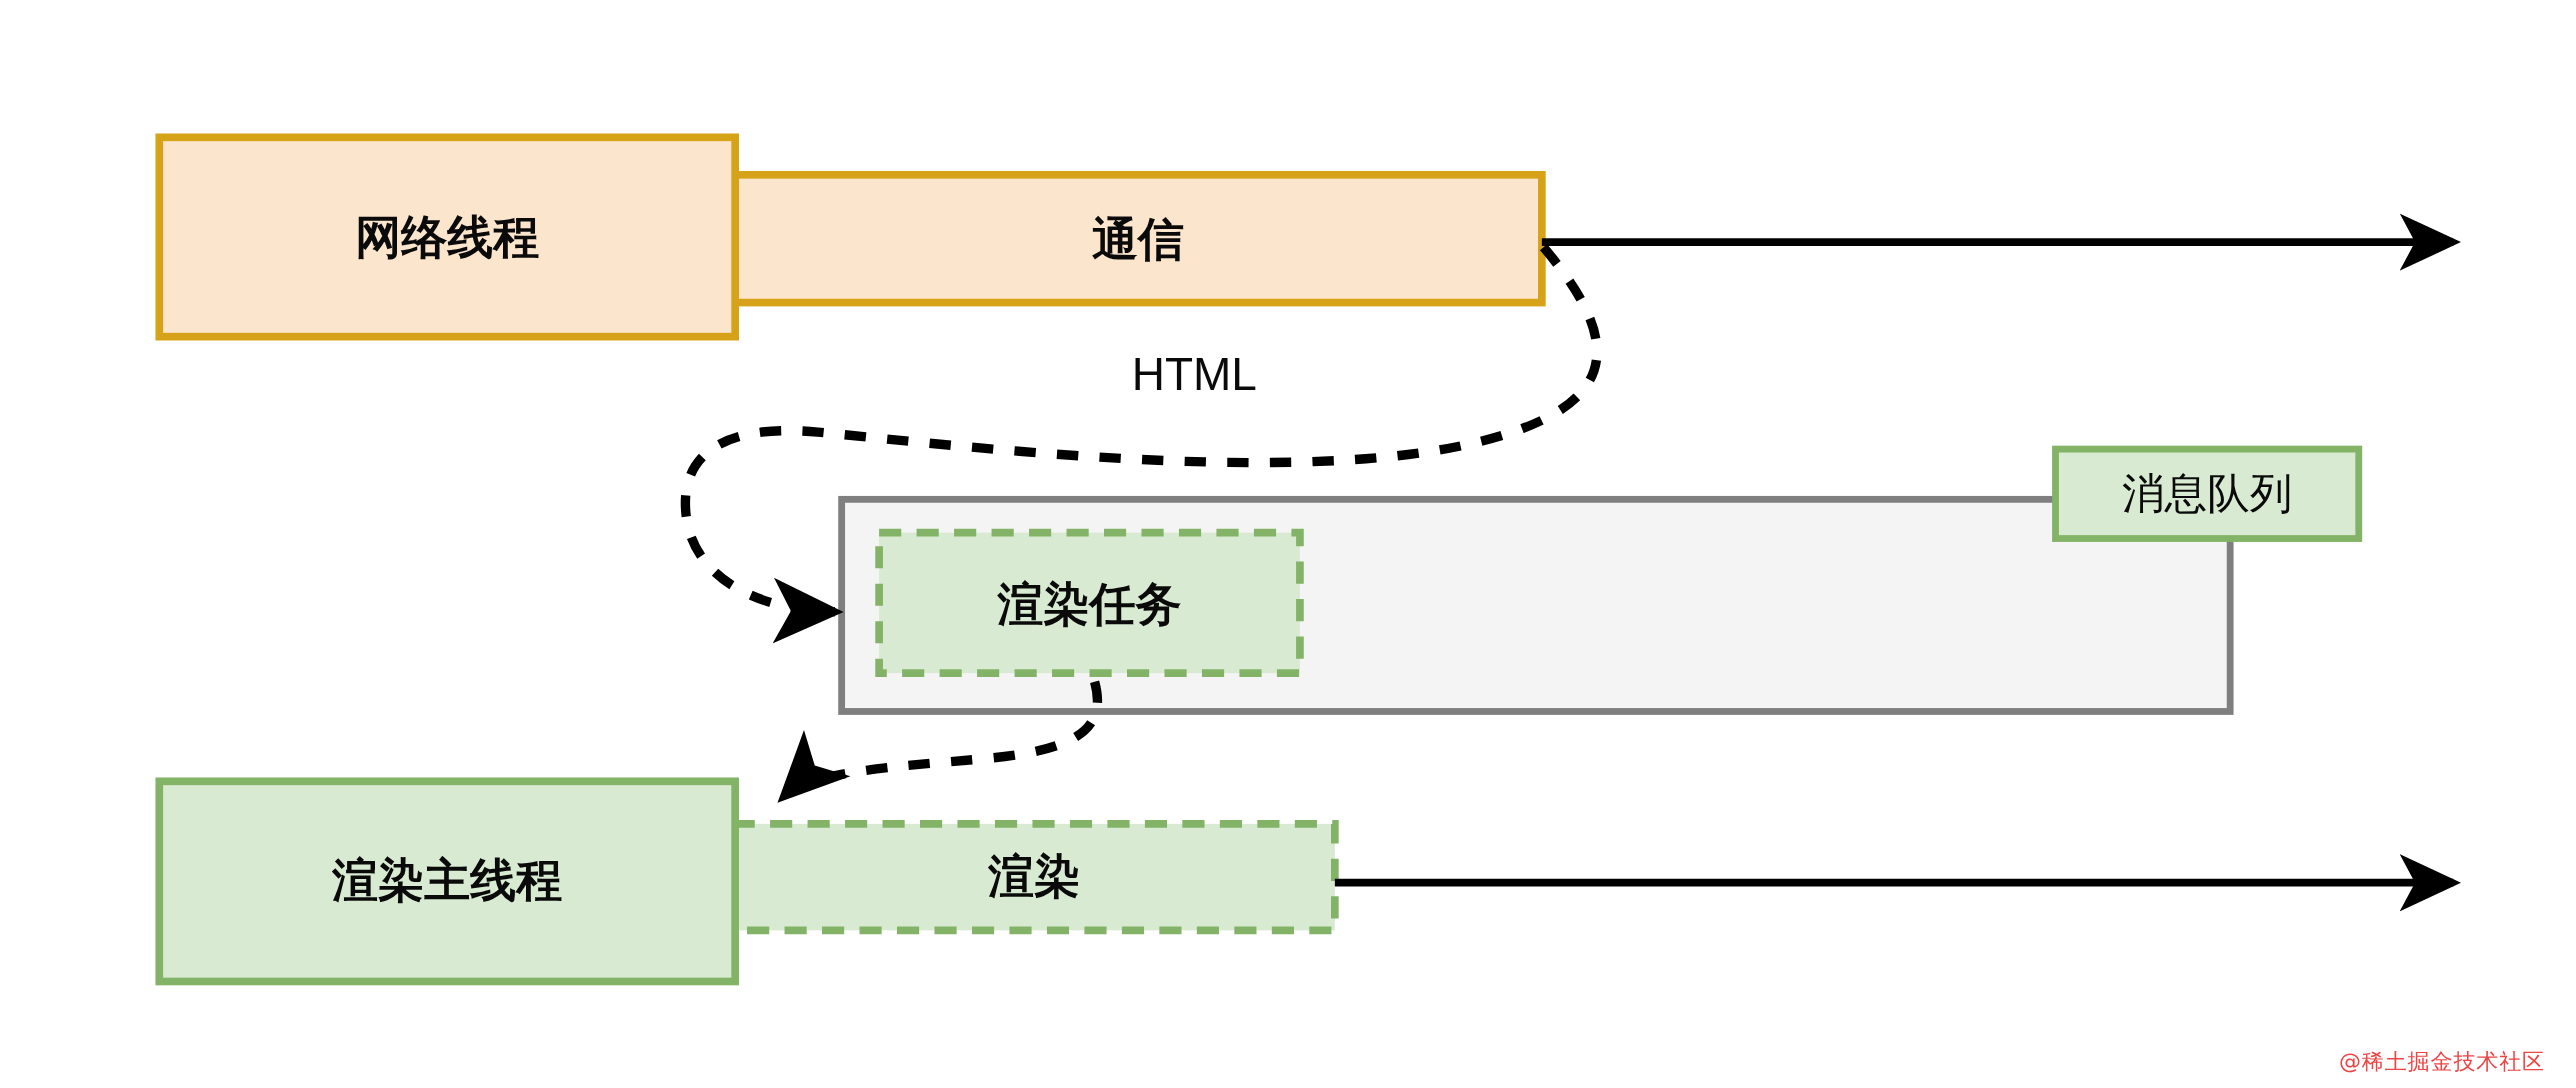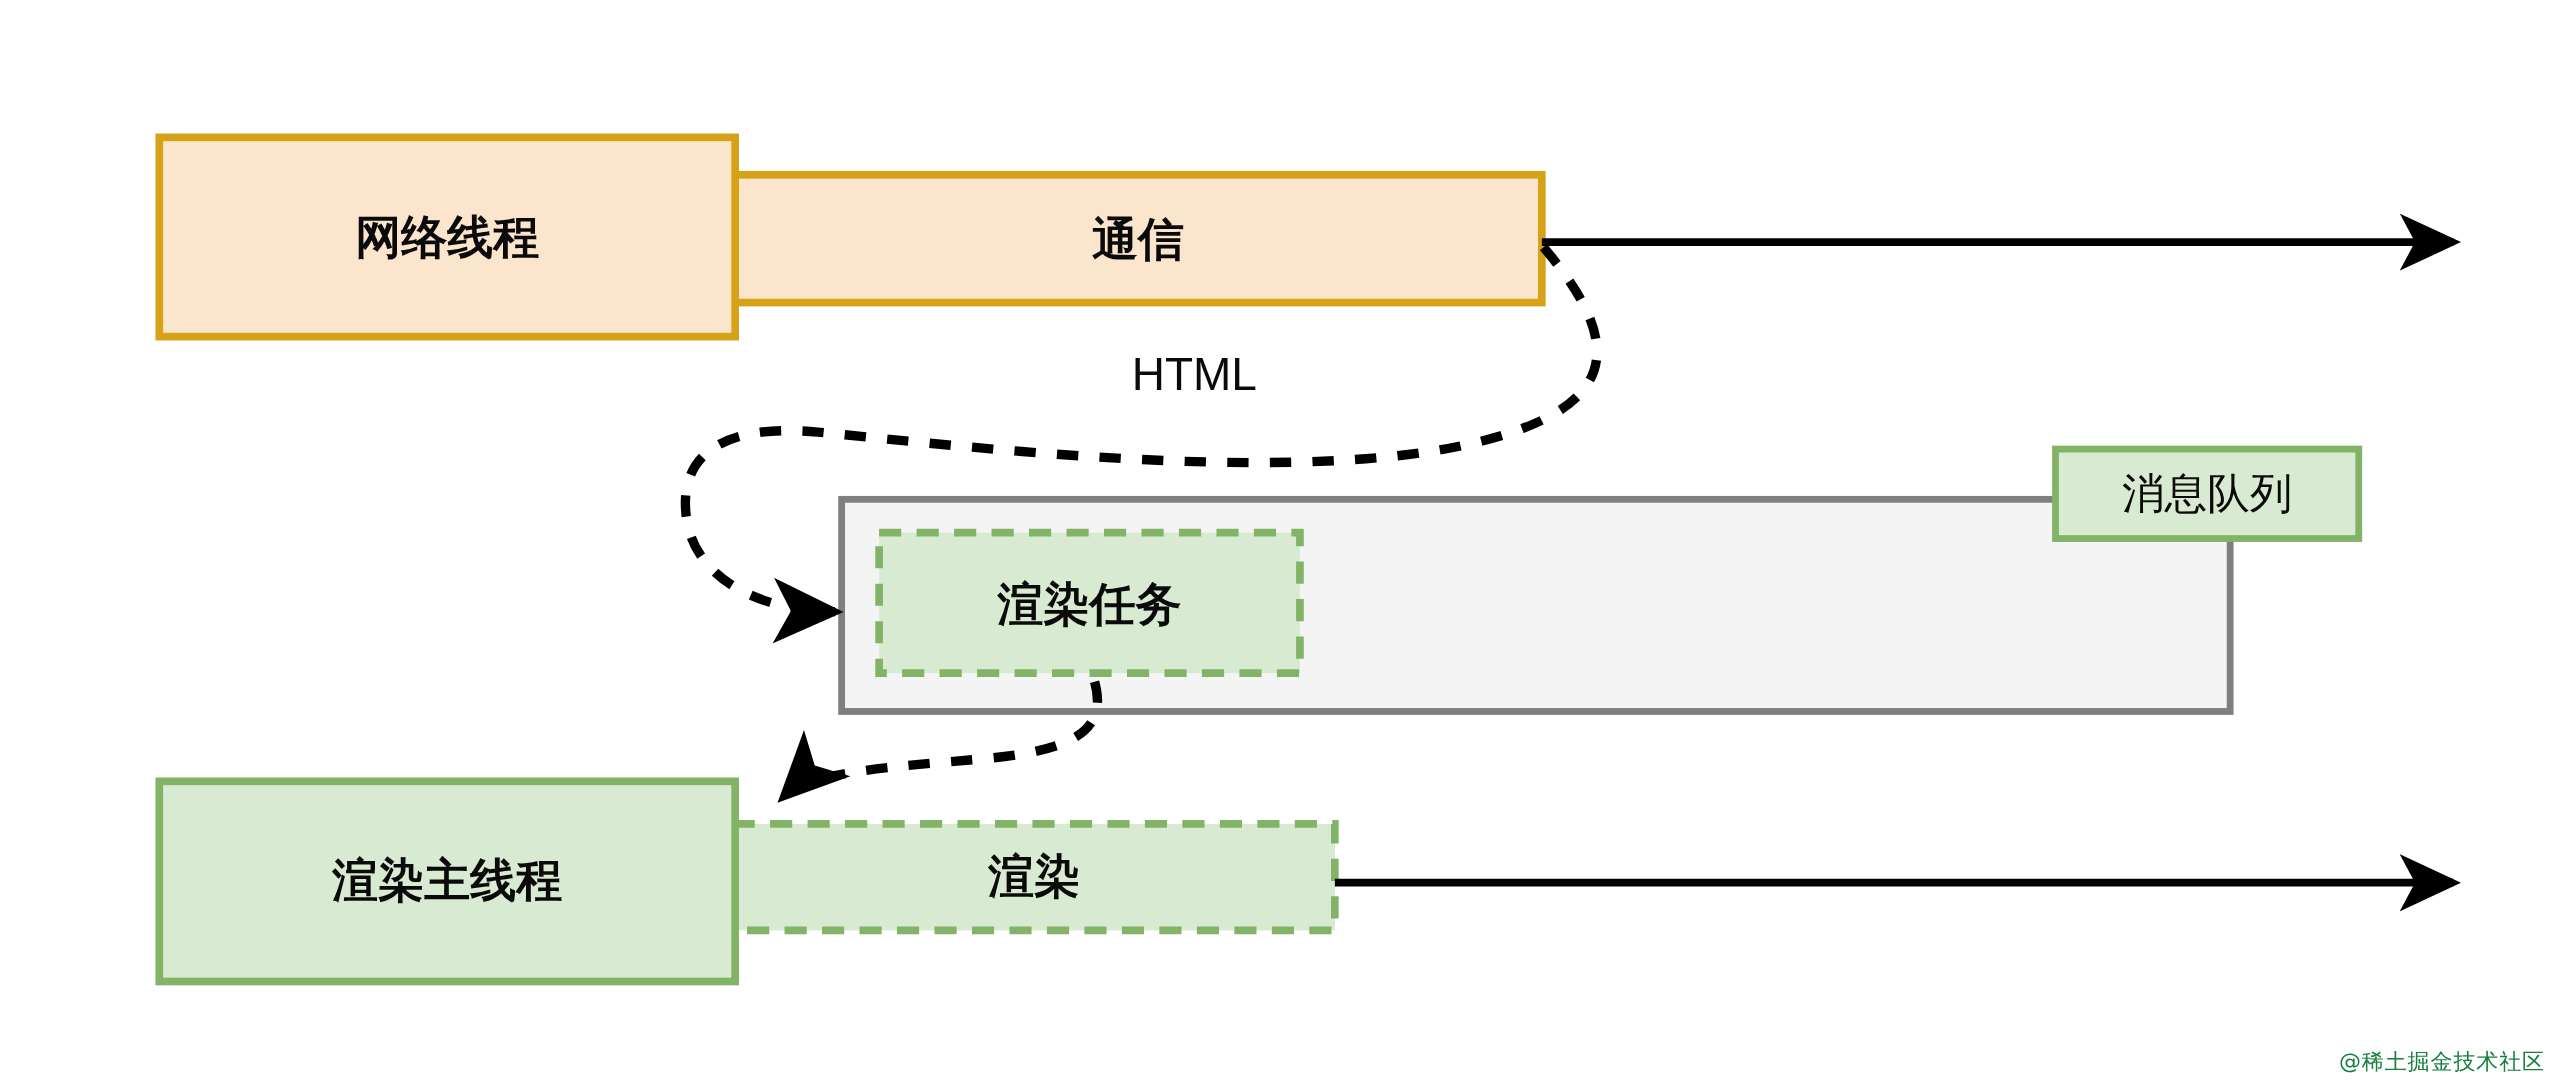--- a/index.html
+++ b/index.html
@@ -47,21 +47,21 @@
     fill: #0a0a0a;
     text-anchor: middle;
     dominant-baseline: middle;
     font-family: "DejaVu Sans", "Liberation Sans", sans-serif;
   }
   .watermark-text {
     position: absolute;
     right: 31px;
     bottom: 12px;
     font-size: 22px;
-    color: #15803d;
+    color: #ef4444;
     font-family: "DejaVu Sans", "Liberation Sans", sans-serif;
     letter-spacing: 0.9px;
     white-space: nowrap;
     user-select: none;
   }
 </style>
 </head>
 <body>
 
 <div id="stage">

